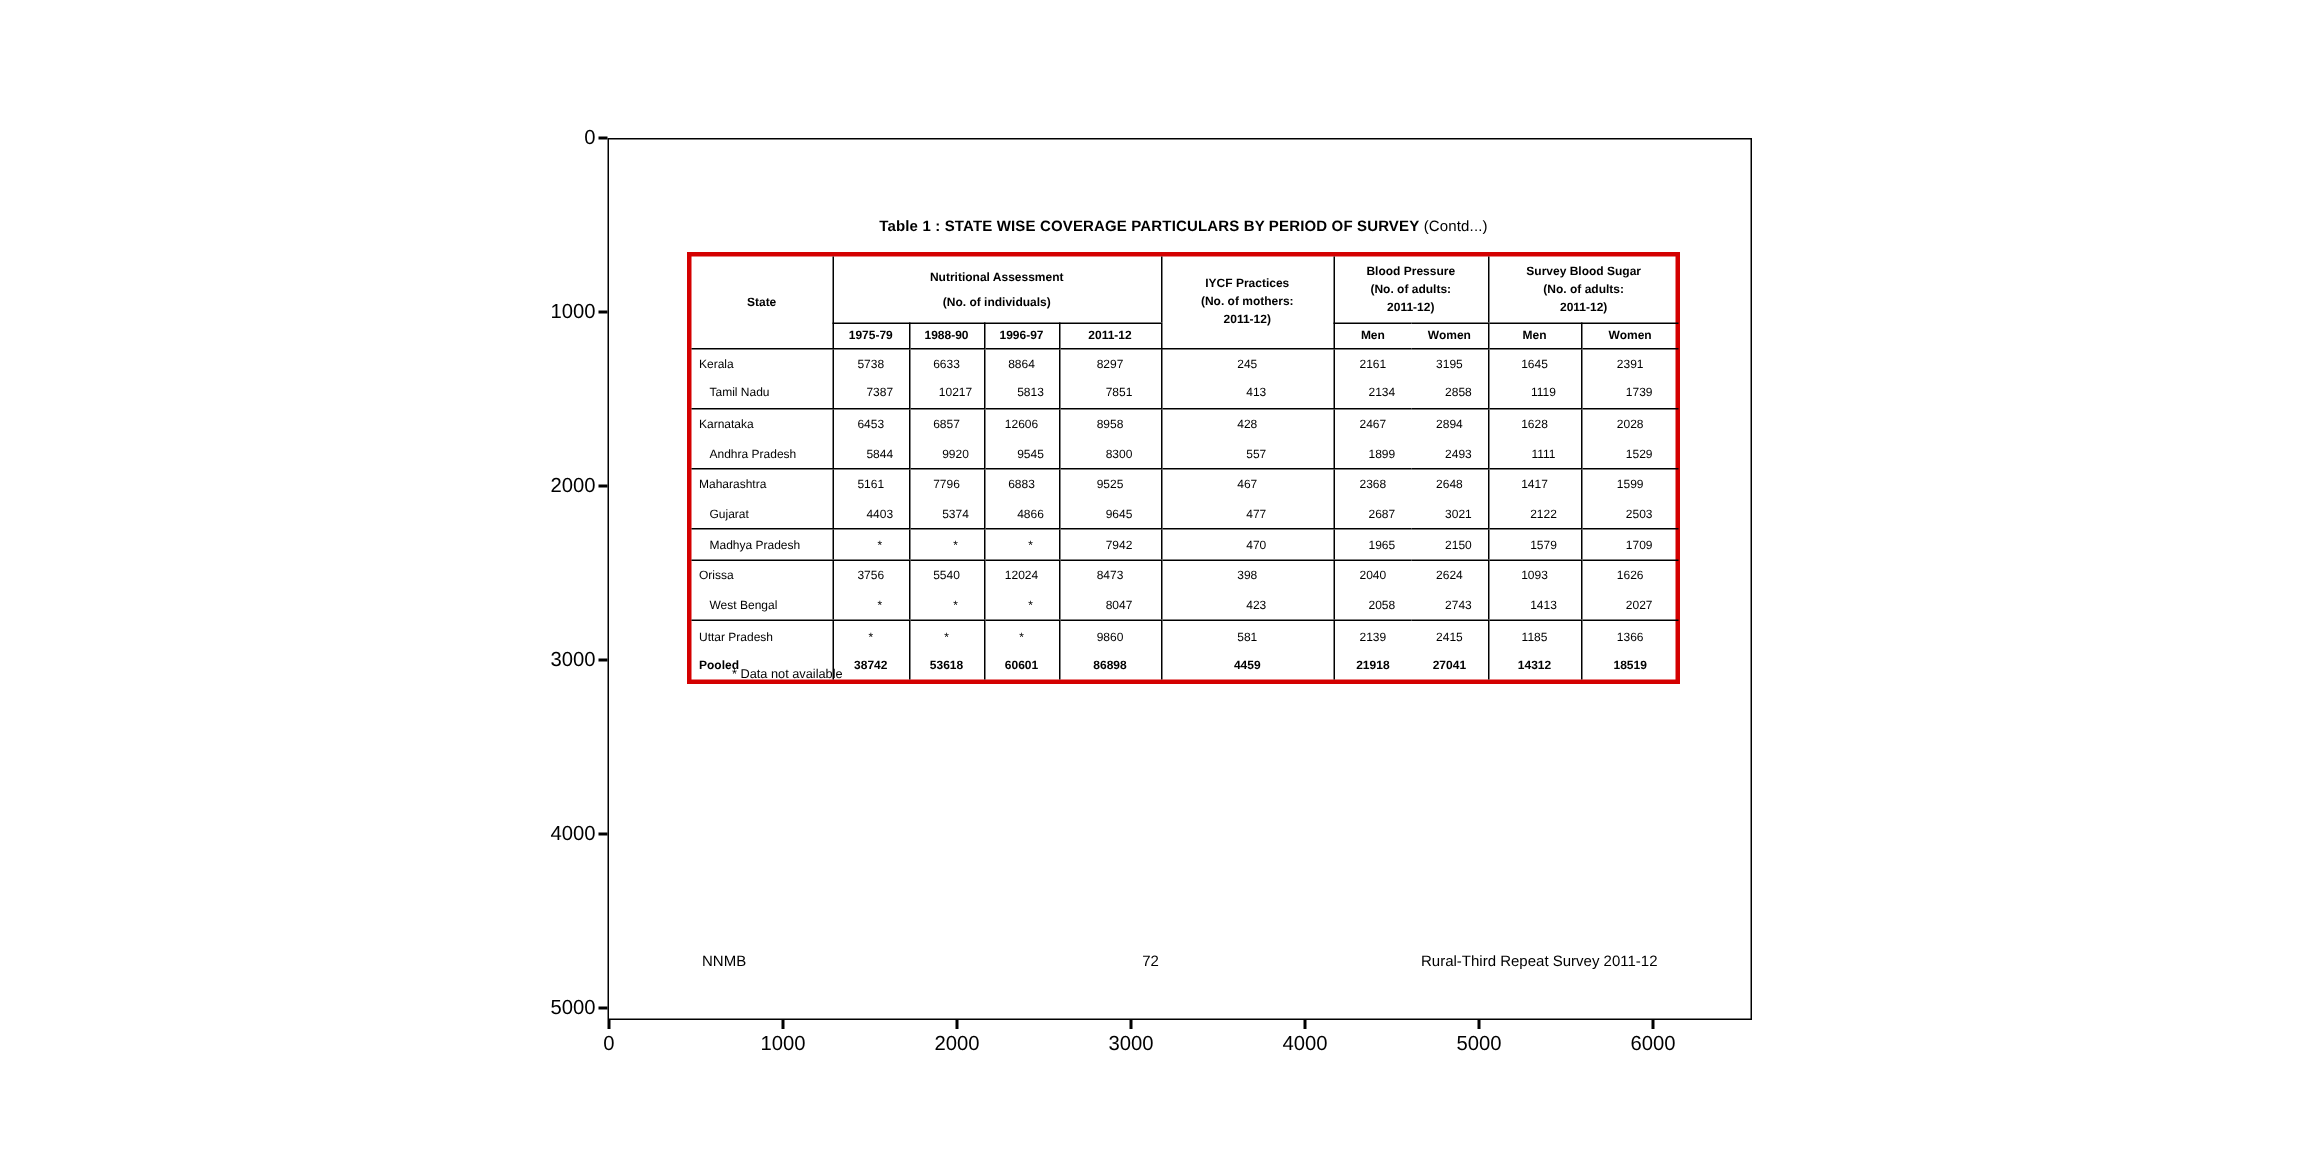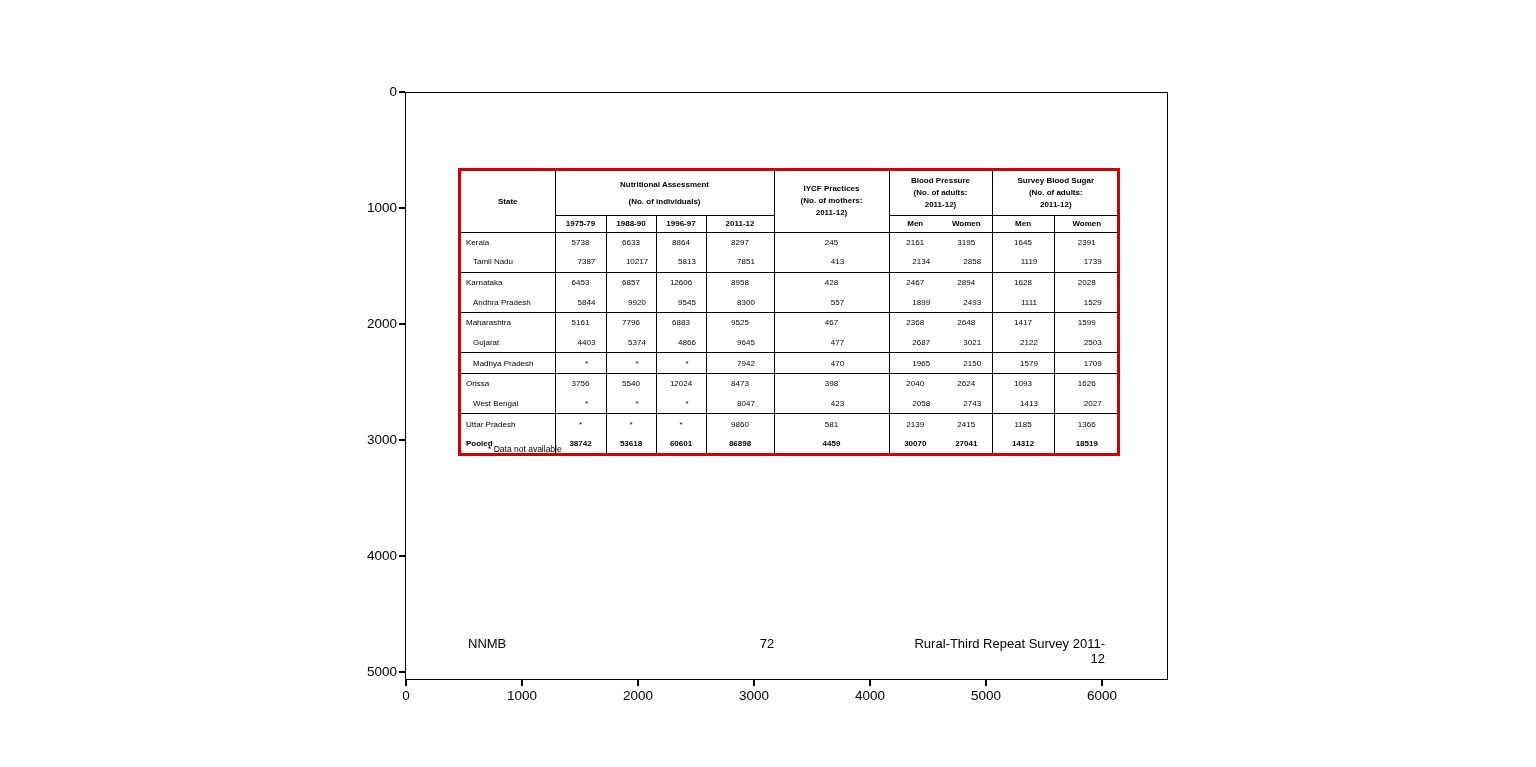--- a/index.html
+++ b/index.html
@@ -34,21 +34,21 @@
   .bl { border-left:1px solid #000; }
   .bb { border-bottom:1px solid #000; }
   td.state { text-align:left; padding-left:5px; }
   td.num { text-align:center; }
   tr.group-end td { border-bottom:1px solid #000;padding-left:12px; }
   tr.bold-row td { font-weight:bold; }
   .sub3 { line-height:12px; }
   .sub2 { line-height:17px; }
 
   #footnote { position:absolute; left:488px; top:444px; font-size:8.5px; }
-  .footer-item { position:absolute; top:636px; font-size:13px; }
+  .footer-item { position:absolute; top:636px; font-size:10px; }
   #footer-left { left:468px; }
   #footer-center { left:747px; width:40px; text-align:center; }
   #footer-right { left:905px; width:200px; text-align:right; }
 </style>
 </head>
 <body>
 
 <div id="canvas">
 
   <div id="axes"></div>
@@ -74,20 +74,23 @@
       <div class="xtick-mark" style="left: 753.25px;"></div>
       <div class="xtick-label" style="left: 722px;">3000</div>
       <div class="xtick-mark" style="left: 869.25px;"></div>
       <div class="xtick-label" style="left: 838px;">4000</div>
       <div class="xtick-mark" style="left: 985.25px;"></div>
       <div class="xtick-label" style="left: 954px;">5000</div>
       <div class="xtick-mark" style="left: 1101.25px;"></div>
       <div class="xtick-label" style="left: 1070px;">6000</div>
     </div>
 
+  <div id="doc-title">
+    <span class="t-bold">Table 1 : STATE WISE COVERAGE PARTICULARS BY PERIOD OF SURVEY</span><span> (Contd...)</span>
+  </div>
 
   <div id="table-wrap">
     <table>
       <colgroup>
         <col style="width:94px">
           <col style="width:51px">
           <col style="width:50px">
         <col style="width:50px">
           <col style="width:68px">
           <col style="width:115px">
@@ -251,21 +254,21 @@
             <td class="num bl">1185</td>
             <td class="num bl">1366</td>
           </tr>
           <tr class="bold-row">
             <td class="state">Pooled</td>
             <td class="num bl">38742</td>
             <td class="num bl">53618</td>
             <td class="num bl">60601</td>
             <td class="num bl">86898</td>
             <td class="num bl">4459</td>
-            <td class="num bl">30070</td>
+            <td class="num bl">21918</td>
             <td class="num">27041</td>
             <td class="num bl">14312</td>
             <td class="num bl">18519</td>
           </tr>
         </tbody>
     </table>
   </div>
 
   <div id="footnote">* Data not available</div>
   <div id="footer-left" class="footer-item">NNMB</div>

